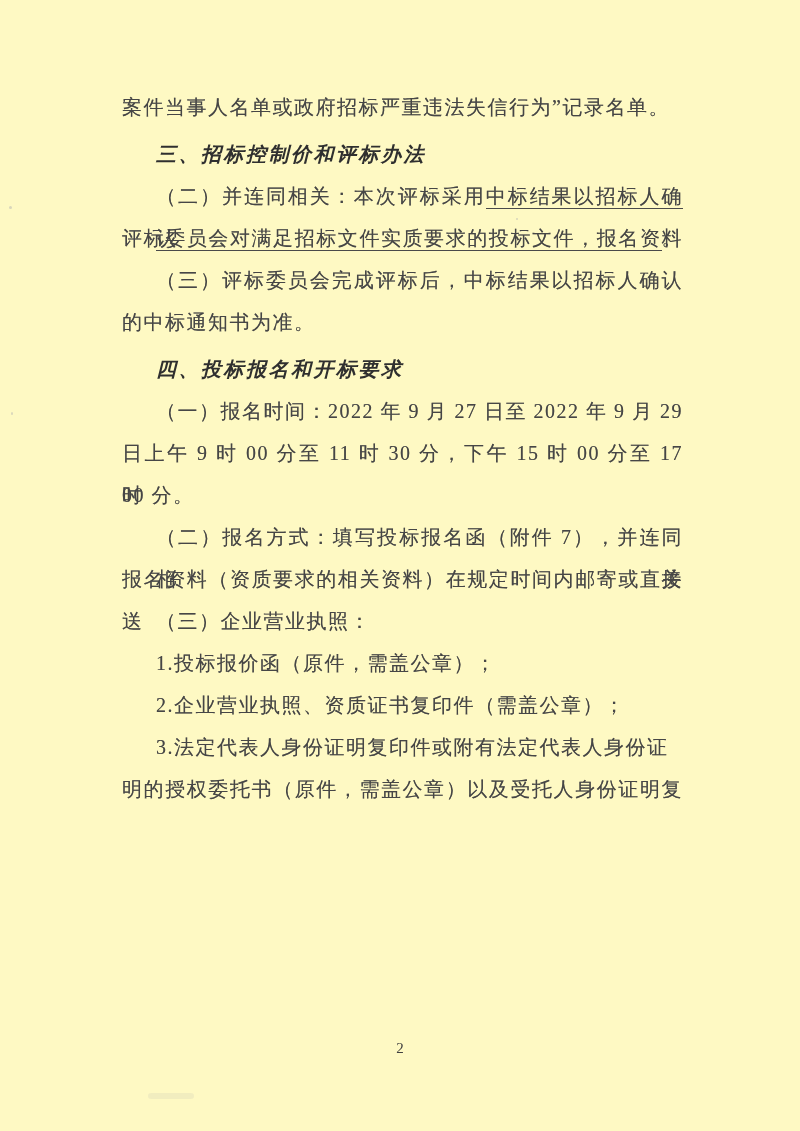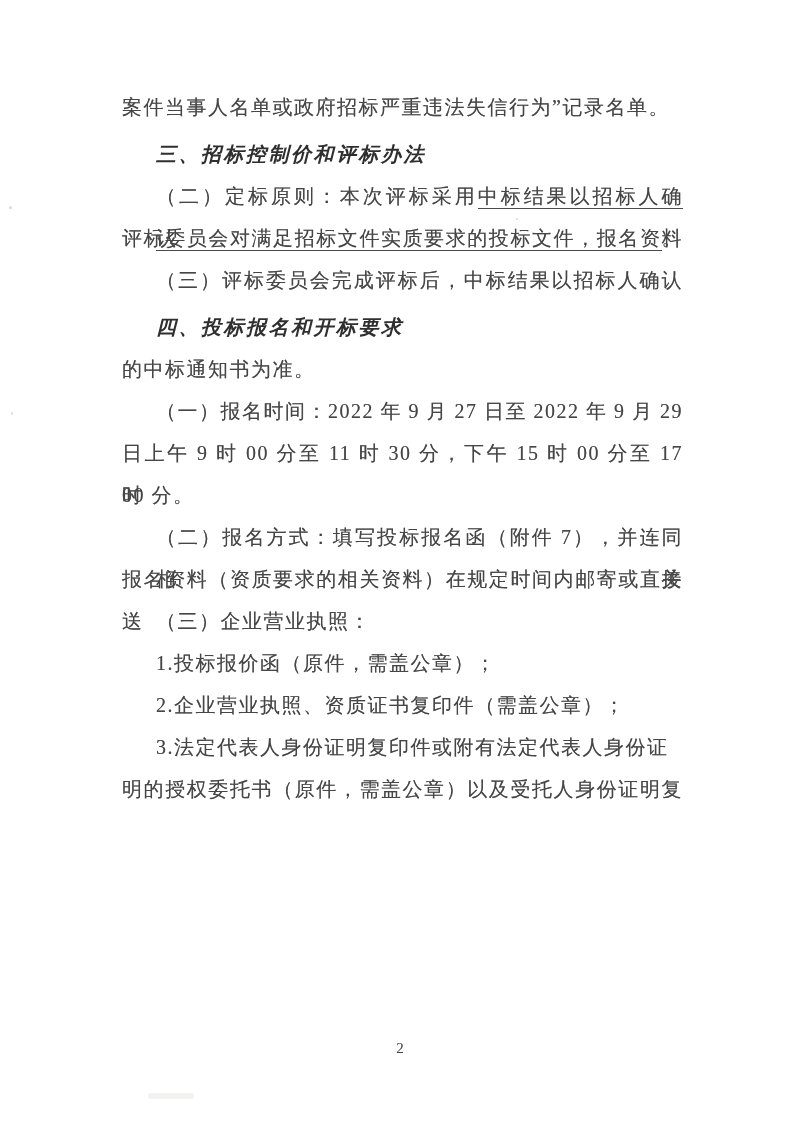--- a/index.html
+++ b/index.html
@@ -5,21 +5,21 @@
   html, body {
     margin: 0;
     padding: 0;
     background: #e8e8e6;
   }
   .page {
     position: relative;
     width: 800px;
     height: 1131px;
     margin: 0 auto;
-    background: #ffffff;
+    background: #fef9c3;
     overflow: hidden;
     font-family: "Liberation Serif", "DejaVu Serif", serif;
   }
   .doc {
     position: absolute;
     top: 86px;
     left: 122px;
     width: 561px;
   }
   .line {
@@ -79,25 +79,25 @@
   .speck.s3 { left: 516px; top: 218px; width: 2px; height: 2px; }
   .speck.s4 { left: 148px; top: 1093px; width: 46px; height: 6px; border-radius: 3px; opacity: 0.18; }
 </style>
 </head>
 <body>
 
 <div class="page">
   <div class="doc">
       <div class="line body"><span>案件当事人名单或政府招标严重违法失信行为”记录名单。</span></div>
       <div class="line heading indent"><span>三、招标控制价和评标办法</span></div>
-      <div class="line body indent fill"><span>（二）定标原则：本次评标采用</span><span class="u-seg">中标结果以招标人确认</span><span>。</span></div>
+      <div class="line body indent fill"><span>（二）并连同相关：本次评标采用</span><span class="u-seg">中标结果以招标人确认</span><span>。</span></div>
       <div class="line body fill"><span>评标委员会对满足招标文件实质要求的投标文件，报名资料</span></div>
       <div class="line body indent fill"><span>（三）评标委员会完成评标后，中标结果以招标人确认</span></div>
+      <div class="line body"><span>的中标通知书为准。</span></div>
       <div class="line heading indent"><span>四、投标报名和开标要求</span></div>
-      <div class="line body"><span>的中标通知书为准。</span></div>
       <div class="line body indent fill"><span>（一）报名时间：2022 年 9 月 27 日至 2022 年 9 月 29</span></div>
       <div class="line body fill"><span>日上午 9 时 00 分至 11 时 30 分，下午 15 时 00 分至 17 时</span></div>
       <div class="line body"><span>00 分。</span></div>
       <div class="line body indent fill"><span>（二）报名方式：填写投标报名函（附件 7），并连同相关</span></div>
       <div class="line body fill"><span>报名资料（资质要求的相关资料）在规定时间内邮寄或直接送</span></div>
       <div class="line body indent"><span>（三）企业营业执照：</span></div>
       <div class="line body indent"><span>1.投标报价函（原件，需盖公章）；</span></div>
       <div class="line body indent"><span>2.企业营业执照、资质证书复印件（需盖公章）；</span></div>
       <div class="line body indent"><span>3.法定代表人身份证明复印件或附有法定代表人身份证</span></div>
       <div class="line body fill"><span>明的授权委托书（原件，需盖公章）以及受托人身份证明复</span></div>

